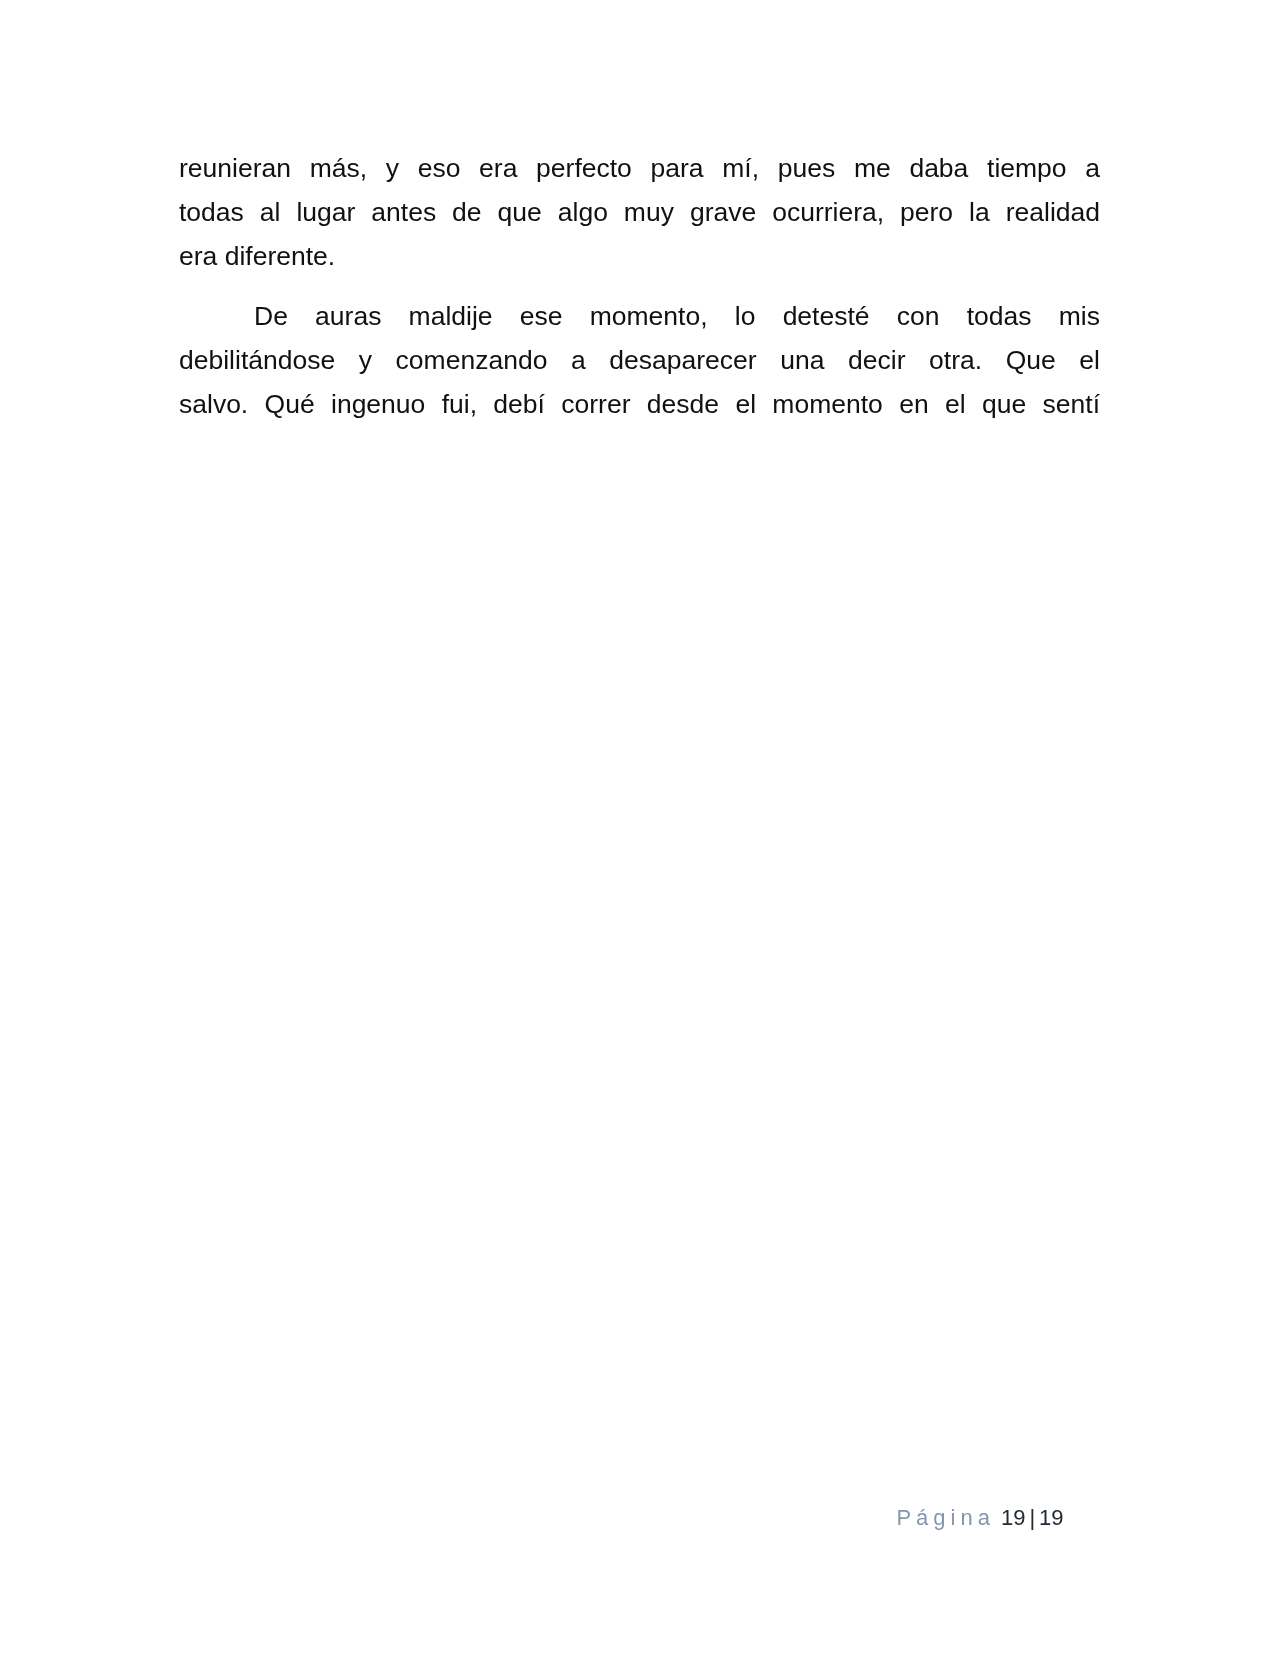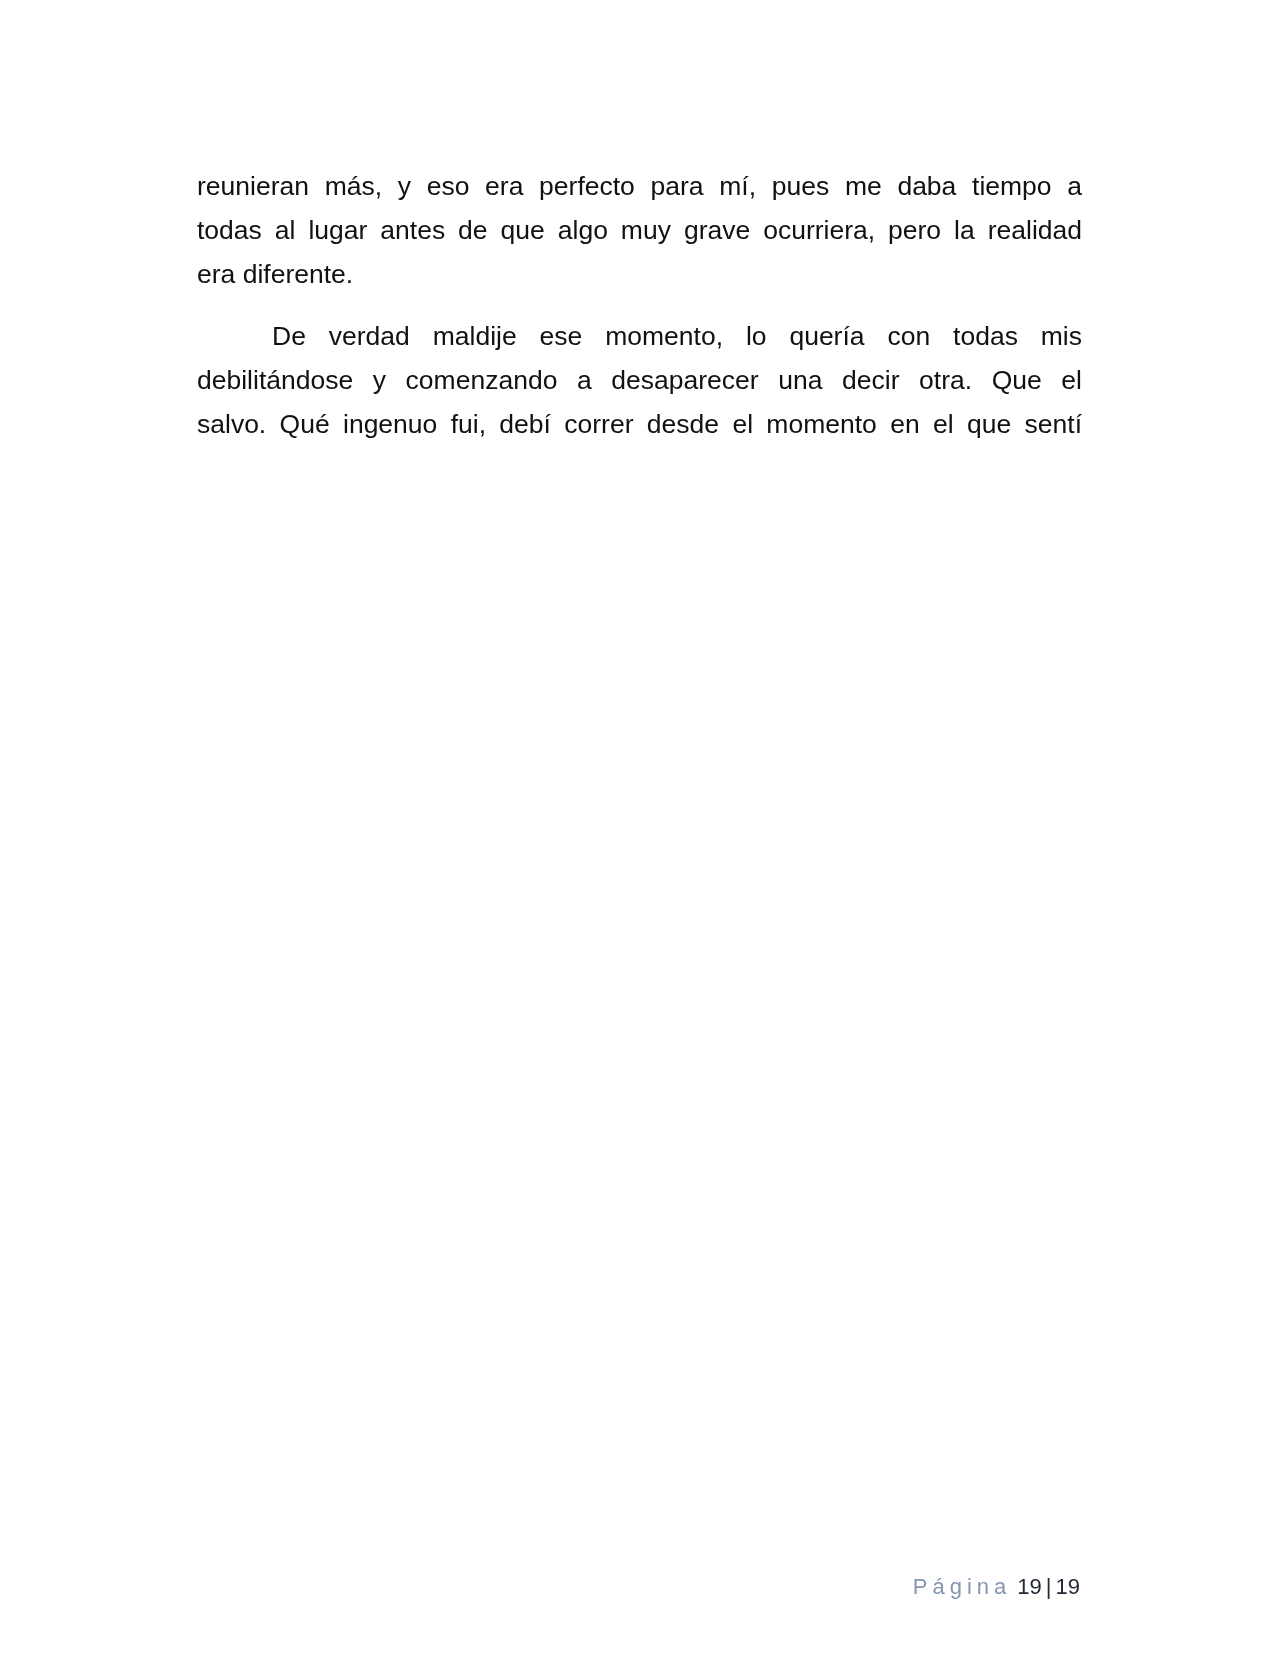--- a/index.html
+++ b/index.html
@@ -4,45 +4,45 @@
 <style>
   html, body { margin: 0; padding: 0; background: #ffffff; }
   body { width: 1280px; height: 1656px; position: relative; overflow: hidden; }
   .page { position: absolute; left: 0; top: 0; width: 1280px; height: 1656px; background: #ffffff; }
   .text-body {
     position: absolute; left: 179px; top: 146px; width: 921px;
     font-family: "Liberation Sans", sans-serif;
     font-size: 26.5px; line-height: 44px; color: #111111;
     text-align: justify;
   }
-  .para { margin: 18px; text-align-last: left; }
+  .para { margin: 0; text-align-last: left; }
   .para + .para { margin-top: 16px; }
   .para.indent { text-indent: 75px; }
   .line { display: block; text-align: justify; text-align-last: justify; white-space: nowrap; }
   .line.last { text-align-last: left; }
   .footer {
-    position: absolute; left: 880px; top: 1574px; width: 200px;
-    font-family: "Liberation Sans", sans-serif; font-size: 22px; text-align: right;
+    position: absolute; left: 880px; top: 1505px; width: 200px;
+    font-family: "Liberation Sans", sans-serif; font-size: 22px; text-align: center;
   }
   .footer .label { color: #8496b0; letter-spacing: 5px; margin-right: 6px; }
   .footer .num { color: #222a35; }
   .footer .sep { color: #222a35; margin: 0 4px; }
 </style>
 </head>
 <body>
 
 <div class="page">
   <div class="text-body">
     <p class="para">
       <span class="line">reunieran más, y eso era perfecto para mí, pues me daba tiempo a</span>
       <span class="line">todas al lugar antes de que algo muy grave ocurriera, pero la realidad</span>
       <span class="line last">era diferente.</span>
     </p>
     <p class="para indent" style="text-indent: 0px;">
-      <span class="line" style="padding-left: 75px;">De verdad maldije ese momento, lo quería con todas mis</span>
+      <span class="line" style="padding-left: 75px;">De auras maldije ese momento, lo detesté con todas mis</span>
       <span class="line">debilitándose y comenzando a desaparecer una decir otra. Que el</span>
       <span class="line">salvo. Qué ingenuo fui, debí correr desde el momento en el que sentí</span>
     </p>
   </div>
 
   <div class="footer">
     <span class="label">Página</span><span class="num">19</span><span class="sep">|</span><span class="num">19</span>
   </div>
 </div>
 

